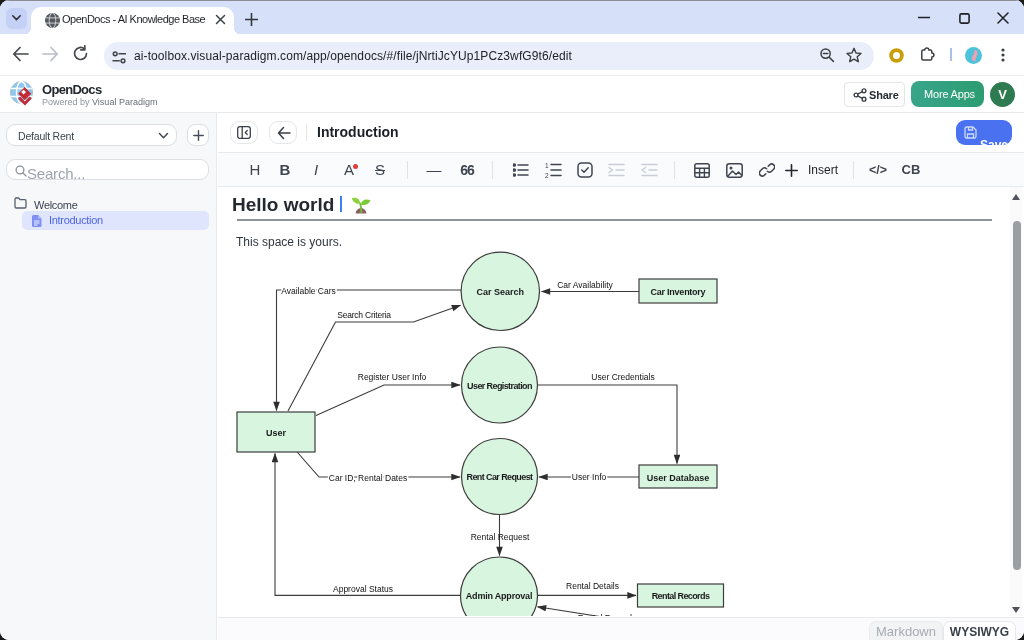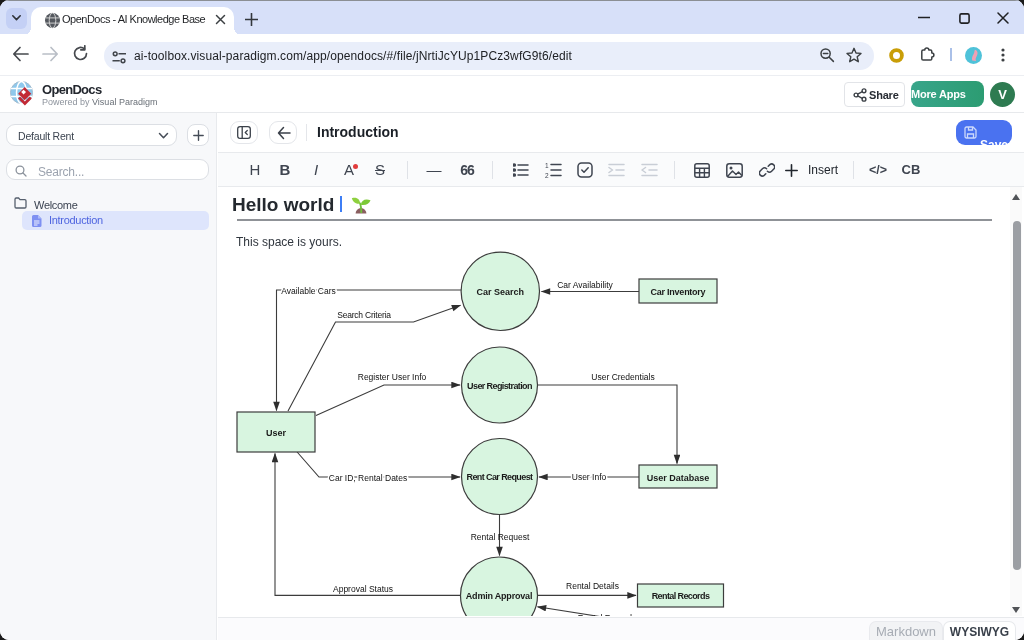--- a/index.html
+++ b/index.html
@@ -18,30 +18,30 @@
 #urlpill { position:absolute; left:104px; top:8px; width:770px; height:28px; border-radius:14px; background:#e9eefa; }
 #urltxt { position:absolute; left:134px; top:15px; font-size:12px; color:#202226; letter-spacing:0.1px; white-space:nowrap; }
 
 #apphdr { position:absolute; left:0; top:75px; width:1024px; height:38px; background:#fff; border-top:1px solid #eceef2; border-bottom:1px solid #e7e9ec; }
 #odname { position:absolute; left:42px; top:6px; font-size:13px; letter-spacing:-0.7px; font-weight:bold; color:#23272e; }
 #odsub { position:absolute; left:42px; top:21px; font-size:9px; color:#8d939c; }
 #odsub a { color:#6a7078; }
 #sharebtn { position:absolute; left:844px; top:6px; width:61px; height:25px; border:1px solid #e2e4e8; border-radius:4px; background:#fff; }
 #sharebtn span { position:absolute; left:24px; top:6px; font-size:11px; letter-spacing:-0.2px; font-weight:bold; color:#272c33; }
 #moreapps { position:absolute; left:911px; top:5px; width:73px; height:26px; border-radius:8px; background:linear-gradient(90deg,#38a58a,#2c9c72); }
-#moreapps span { position:absolute; left:0; width:77px; top:7px; font-size:11px; letter-spacing:-0.2px; font-weight:bold; color:#fff; }
+#moreapps span { position:absolute; left:0; width:77px; text-align:center; top:7px; font-size:11px; letter-spacing:-0.2px; font-weight:normal; color:#fff; }
 #vavatar { position:absolute; left:990px; top:6px; width:25px; height:25px; border-radius:50%; background:#2e7b51; }
 #vavatar span { position:absolute; width:25px; text-align:center; top:5px; font-size:13px; font-weight:bold; color:#fff; }
 
 #sidebar { position:absolute; left:0; top:113px; width:217px; height:527px; background:#f7f8fa; border-right:1px solid #e8eaed; }
 #spacesel { position:absolute; left:6px; top:11px; width:171px; height:22px; background:#fff; border:1px solid #dcdfe4; border-radius:9px; }
 #spacesel span { position:absolute; left:11px; top:5px; font-size:10.5px; letter-spacing:-0.2px; color:#3c4450; }
 #plusbtn { position:absolute; left:187px; top:11px; width:22px; height:22px; background:#fff; border:1px solid #dcdfe4; border-radius:8px; }
 #searchbox { position:absolute; left:6px; top:46px; width:203px; height:21px; background:#fff; border:1px solid #dcdfe4; border-radius:9px; }
-#searchbox span { position:absolute; left:31px; top:4.5px; font-size:12px; letter-spacing:-0.2px; color:#9ca3af; }
+#searchbox span { position:absolute; left:20px; top:4.5px; font-size:15px; letter-spacing:-0.2px; color:#9ca3af; }
 #welcomerow { position:absolute; left:14px; top:84px; height:16px; }
 #welcomerow span { position:absolute; left:20px; top:1.5px; font-size:11px; letter-spacing:-0.3px; color:#3b4351; white-space:nowrap; }
 #introrow { position:absolute; left:22px; top:98px; width:187px; height:19px; background:#dee5fc; border-radius:5px; }
 #introrow span { position:absolute; left:27px; top:3px; font-size:11px; letter-spacing:-0.3px; color:#4f65e0; }
 
 #titlerow { position:absolute; left:218px; top:113px; width:806px; height:40px; background:#fff; border-bottom:1px solid #e8eaed; }
 .tbtn { position:absolute; top:8px; width:28px; height:23px; border:1px solid #e4e6ea; border-radius:9px; background:#fff; }
 #ttl { position:absolute; left:99px; top:11px; font-size:14px; font-weight:bold; color:#1b2027; }
 #tsep { position:absolute; left:88px; top:11px; width:1px; height:17px; background:#e4e6ea; }
 #savebtn { position:absolute; left:738px; top:7px; width:56px; height:25px; background:#4a72f0; border-radius:9px; }

